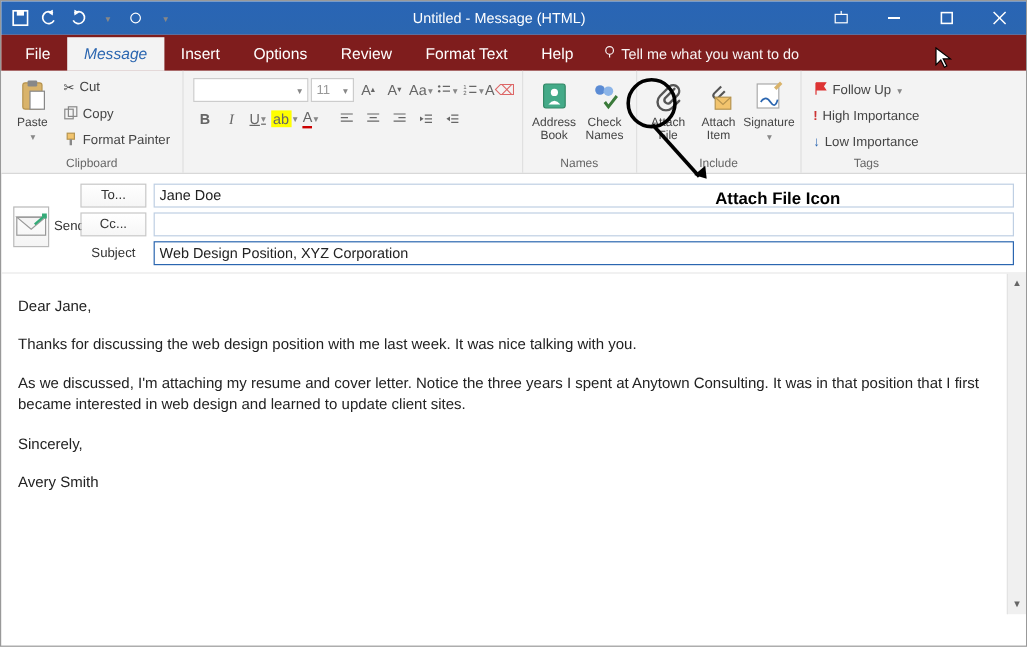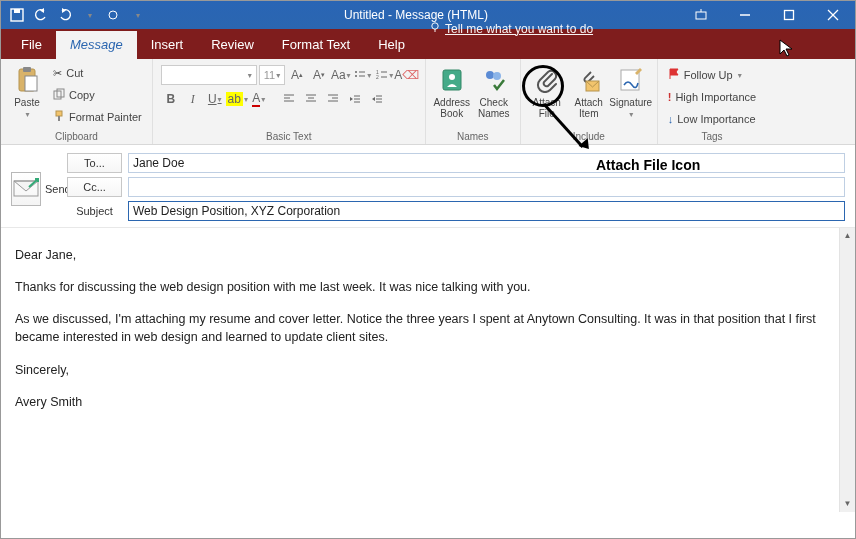--- a/index.html
+++ b/index.html
@@ -7,21 +7,21 @@
 .titlebar { height:28px; background:linear-gradient(#2965b5,#2b66b0); display:flex; align-items:center; color:#fff; font-size:12px; }
 .qat { display:flex; align-items:center; gap:8px; padding:0 8px; }
 .qat svg, .winbtn svg { display:block; }
 .qi { width:16px; height:20px; display:flex; align-items:center; justify-content:center; }
 .title { flex:1; text-align:center; }
 .winbtns { display:flex; }
 .winbtn { width:44px; height:28px; display:flex; align-items:center; justify-content:center; }
 .menubar { height:30px; background:#7f1d1d; display:flex; align-items:flex-end; font-size:13px; color:#fff; padding-left:6px; }
 .tab { padding:6px 14px 7px; cursor:default; }
 .tab.active { background:#f3f3f3; color:#2b66b0;font-style:italic; }
-.tellme { display:flex; align-items:center; gap:4px; font-size:12px; opacity:.95; padding:6px 10px 23px;text-decoration:underline;}
+.tellme { display:flex; align-items:center; gap:4px; font-size:12px; opacity:.95; padding:6px 10px 7px;}
 .ribbon { background:#f3f3f3; border-bottom:1px solid #d8d8d8; display:flex; height:86px; }
 .group { border-right:1px solid #e0e0e0; padding:2px 8px 0; display:flex; flex-direction:column; }
 .group-body { flex:1; display:flex; align-items:flex-start; gap:6px; }
 .group-label { text-align:center; font-size:10px; color:#666; padding-bottom:2px; position:relative;}
 .bigbtn { width:36px; display:flex; flex-direction:column; align-items:center; font-size:10px; color:#444; gap:2px; padding-top:4px;}
 .bigbtn .ic { width:30px; height:30px; display:flex; align-items:center; justify-content:center;}
 .stack { display:flex; flex-direction:column; gap:2px; padding-top:2px; font-size:11px; color:#444;}
 .row { display:flex; align-items:center; gap:4px; height:20px; padding:0 2px;}
 .combo { border:1px solid #ccc; background:#fff; height:20px; font-size:11px; padding:0 4px; display:flex; align-items:center; justify-content:space-between; color:#999;}
 .fbtn { width:20px; height:20px; display:flex; align-items:center; justify-content:center; font-size:12px; color:#666; border:1px solid transparent;}
@@ -102,20 +102,21 @@
           <line x1="11" y1="1" x2="1" y2="11" stroke="#fff" stroke-width="1.3"></line>
         </svg>
       </div>
   </div>
 </div>
 
 <div class="menubar">
   <div class="tab">File</div>
   <div class="tab active">Message</div>
   <div class="tab">Insert</div>
+  <div class="tab">Options</div>
   <div class="tab">Review</div>
   <div class="tab">Format Text</div>
   <div class="tab">Help</div>
   <div class="tellme">
     <span><svg width="12" height="12">
           <circle cx="6" cy="5" r="3.2" fill="none" stroke="#fff"></circle>
           <line x1="6" y1="8" x2="6" y2="11" stroke="#fff"></line>
         </svg></span>
     <span>Tell me what you want to do</span>
   </div>
@@ -160,21 +161,21 @@
     <div class="group-label">Clipboard</div>
   </div>
 
   <div class="group" style="min-width:260px">
     <div class="group-body" style="flex-direction:column; gap:4px; padding-top:4px;">
       <div style="display:flex; gap:2px; align-items:center;">
         <div class="combo" style="width:96px">
             <span></span>
             <span class="dd">▾</span>
           </div>
-        <div class="combo" style="width:26px">
+        <div class="combo" style="width:36px">
             <span>11</span>
             <span class="dd">▾</span>
           </div>
         <div class="fbtn" title="A">A<sup style="font-size:7px">▴</sup></div>
         <div class="fbtn">A<sub style="font-size:7px">▾</sub></div>
         <div class="fbtn">Aa<span class="dd">▾</span></div>
         <div class="fbtn">
             <svg width="12" height="12">
               <circle cx="2" cy="3" r="1" fill="#666"></circle>
               <line x1="5" y1="3" x2="11" y2="3" stroke="#666"></line>
@@ -239,21 +240,20 @@
         <div class="fbtn">
             <svg width="12" height="12">
               <path d="M1 6 L4 4 L4 8 Z" fill="#666"></path>
               <line x1="5" y1="3" x2="11" y2="3" stroke="#666"></line>
               <line x1="5" y1="6" x2="11" y2="6" stroke="#666"></line>
               <line x1="5" y1="9" x2="11" y2="9" stroke="#666"></line>
             </svg>
           </div>
       </div>
     </div>
-    <div class="group-label">Basic Text</div>
   </div>
 
   <div class="group">
     <div class="group-body">
       <div class="bigbtn">
         <span class="ic">
             <svg width="26" height="26">
               <rect x="4" y="3" width="18" height="20" rx="2" fill="#4a8" stroke="#386"></rect>
               <circle cx="13" cy="10" r="3" fill="#fff"></circle>
               <path d="M8 20 Q13 14 18 20" fill="#fff"></path>

